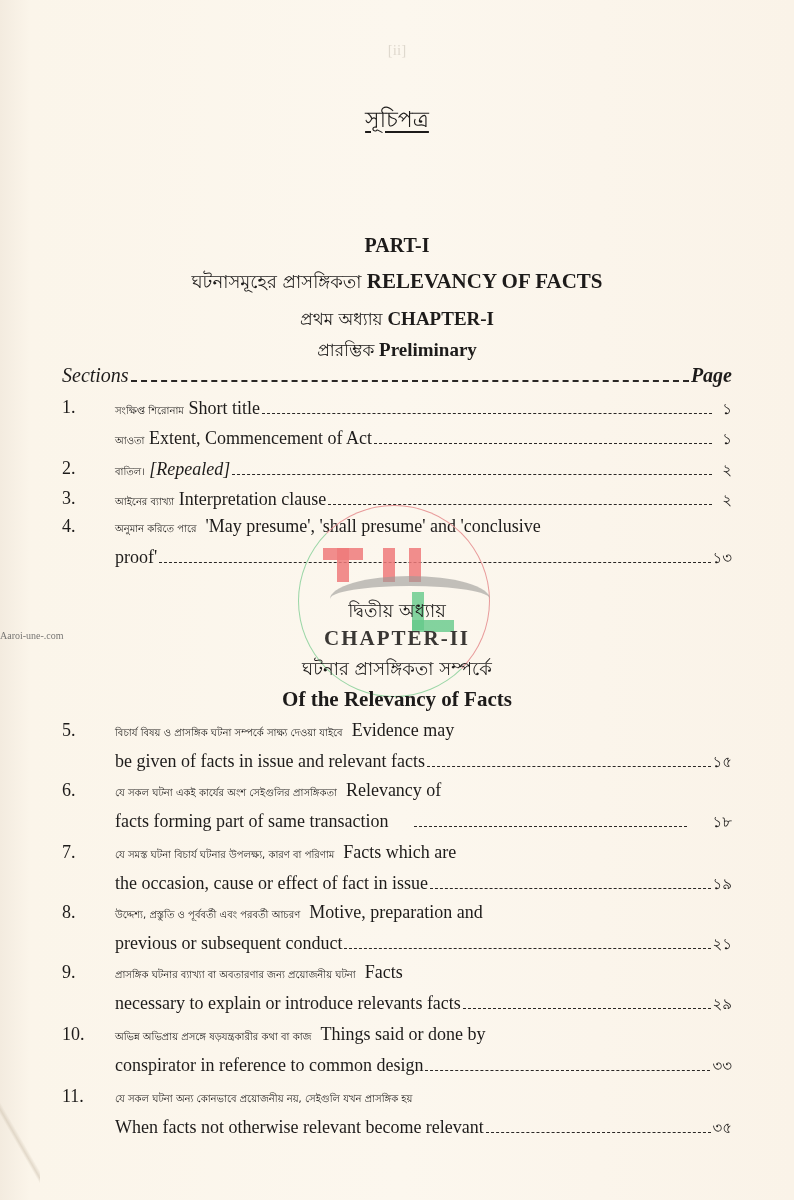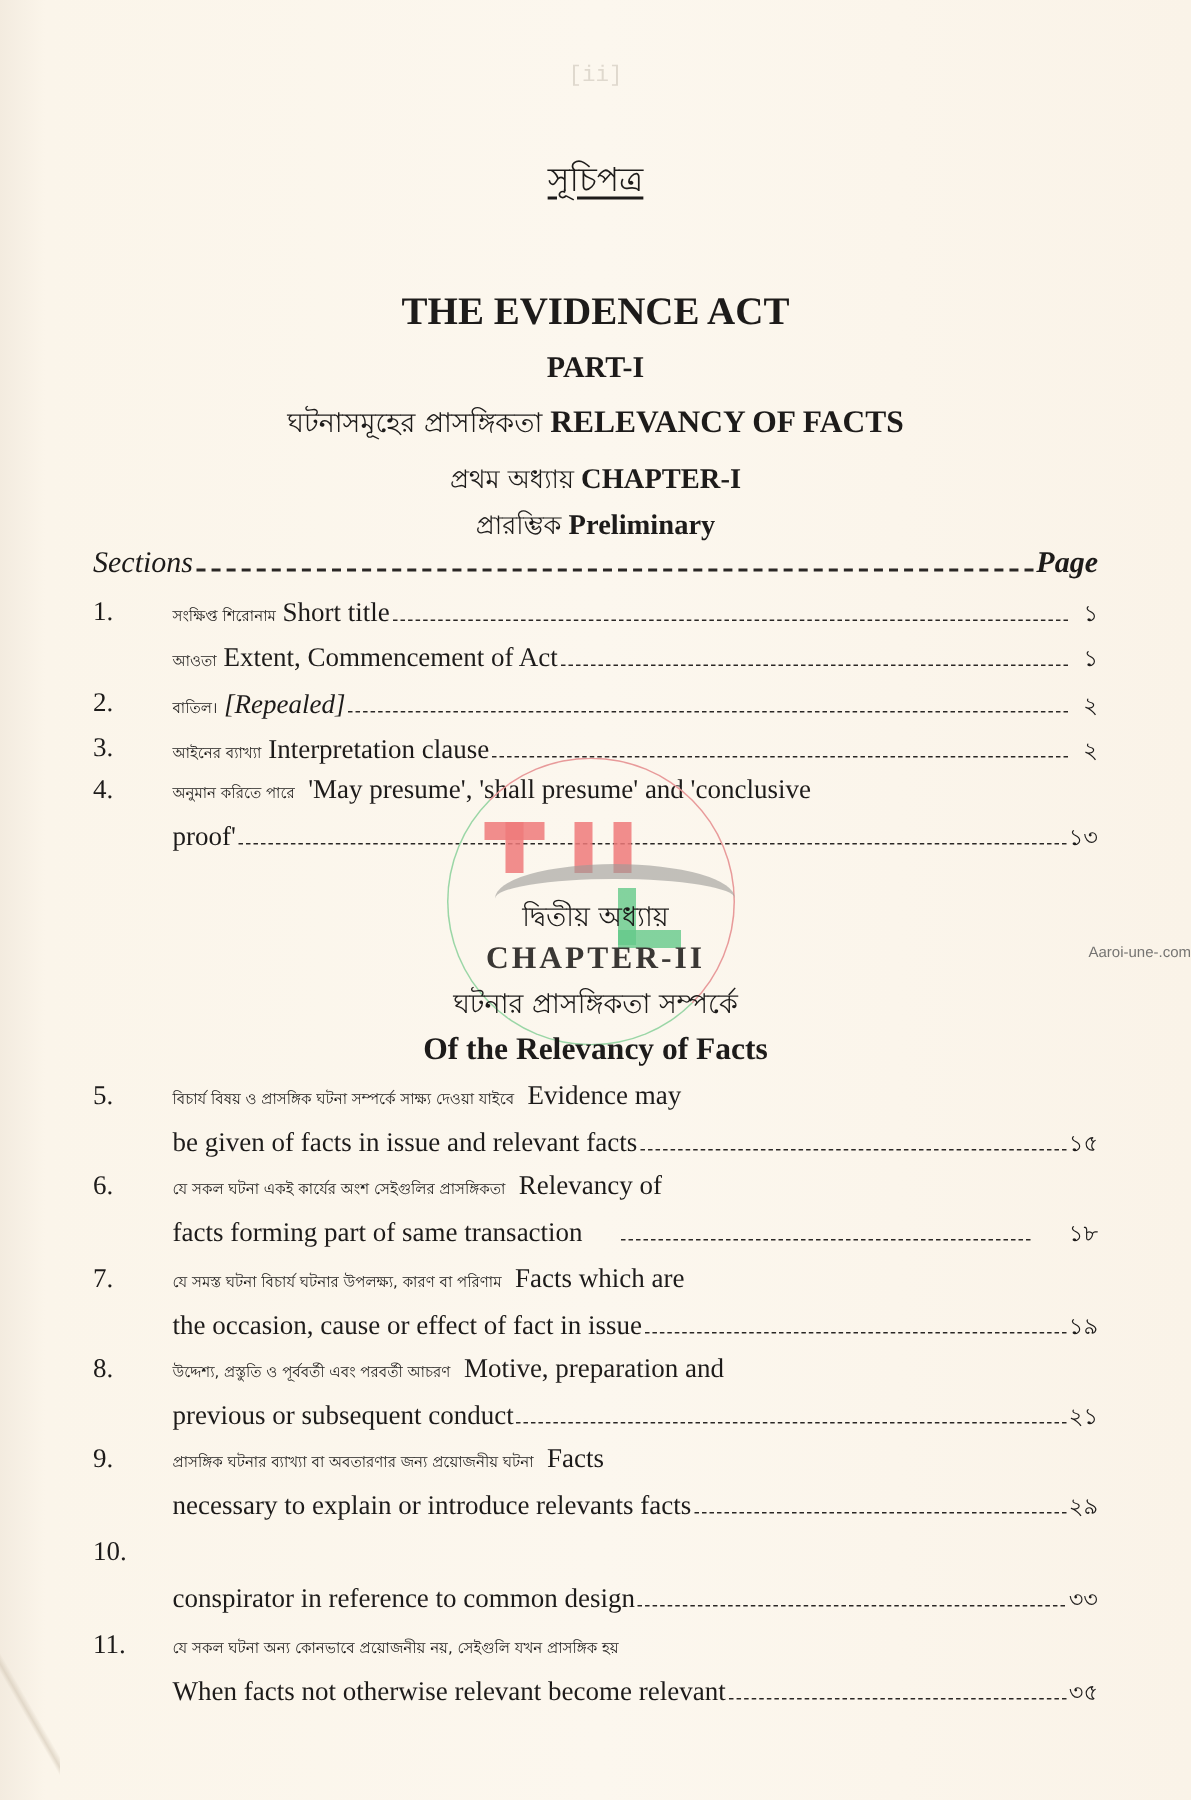--- a/index.html
+++ b/index.html
@@ -16,21 +16,21 @@
   .fold {
     position: absolute; left: 0; top: 1080px; width: 40px; height: 120px;
     background: linear-gradient(60deg, transparent 45%, #d8cdbc 48%, transparent 52%);
     opacity: 0.7;
   }
   .showthrough {
     position: absolute; left: 0; top: 0; width: 794px; height: 1200px;
     color: #cfc7bb; opacity: 0.55; pointer-events: none;
     font-family: "Liberation Serif", serif; font-size: 14px;
   }
-  .header-pg { position: absolute; left: 0; width: 794px; top: 42px; text-align: center; font-size: 15px; color: #c9c1b5; font-family: Liberation Mono, monospace; }
+  .header-pg { position: absolute; left: 0; width: 794px; top: 42px; text-align: center; font-size: 15px; color: #c9c1b5; }
 
   .center { position: absolute; left: 0; width: 794px; text-align: center; white-space: nowrap; }
   .toc-title { top: 102px; font-size: 22px; text-decoration: underline; text-underline-offset: 4px; font-family: "DejaVu Sans", sans-serif; }
   .bn-title { top: 143px; font-size: 42px; font-family: "DejaVu Sans", sans-serif; letter-spacing: 1px; }
   .en-title { top: 193px; font-size: 26px; font-weight: bold; }
   .part { top: 234px; font-size: 20px; font-weight: bold; }
   .rel-head { top: 268px; font-size: 21px; font-weight: bold; }
   .rel-head .bn { font-family: "DejaVu Sans", sans-serif; font-weight: normal; font-size: 18px; }
   .ch1 { top: 306px; font-size: 19px; font-weight: bold; }
   .ch1 .bn, .prelim .bn { font-family: "DejaVu Sans", sans-serif; font-weight: normal; font-size: 17px; }
@@ -61,34 +61,33 @@
     border-radius: 50%; border: 1.5px solid; border-color: #e89a9a #e89a9a #9ad6a6 #9ad6a6;
     pointer-events: none;
   }
   .wm-red { position: absolute; left: 323px; top: 548px; width: 120px; height: 38px; }
   .wm-red span { position: absolute; background: #ef7a7a; opacity: 0.85; }
   .wm-green { position: absolute; background: #64c98a; opacity: 0.8; }
   .wm-swoosh {
     position: absolute; left: 330px; top: 576px; width: 160px; height: 36px;
     border-top: 10px solid #9c9b98; border-radius: 100% 100% 0 0; opacity: 0.6;
   }
-  .wm-url { position: absolute; left: 0; width: 794px; top: 630px; text-align: right; font-family: Liberation Sans, sans-serif; font-size: 10px; color: #555; opacity: 0.8; }
+  .wm-url { position: absolute; left: 0; width: 794px; top: 630px; text-align: left; font-family: Liberation Serif, serif; font-size: 10px; color: #555; opacity: 0.8; }
 </style>
 </head>
 <body>
 
 <div class="page">
   <div class="fold"></div>
 
   <div class="showthrough">
     <div class="header-pg">[ii]</div>
   </div>
 
   <div class="center toc-title">সূচিপত্র</div>
-  <div class="center en-title">THE EVIDENCE ACT</div>
   <div class="center part">PART-I</div>
   <div class="center rel-head">
     <span class="bn">ঘটনাসমূহের প্রাসঙ্গিকতা</span>
     <span>RELEVANCY OF FACTS</span>
   </div>
   <div class="center ch1">
     <span class="bn">প্রথম অধ্যায়</span>
     <span>CHAPTER-I</span>
   </div>
   <div class="center prelim">
@@ -232,20 +231,24 @@
     </div>
     <div class="line" style="top:30px;">
       <span>necessary to explain or introduce relevants facts</span>
       <span class="dots"></span>
       <span class="pg">২৯</span>
     </div>
   </div>
 
   <div class="entry" style="top:1024px;height:60px;">
     <span class="num">10.</span>
+    <div class="line nodots" style="top:0;">
+      <span class="bn-text">অভিন্ন অভিপ্রায় প্রসঙ্গে ষড়যন্ত্রকারীর কথা বা কাজ</span>&nbsp;
+      <span>Things said or done by</span>
+    </div>
     <div class="line" style="top:30px;">
       <span>conspirator in reference to common design</span>
       <span class="dots"></span>
       <span class="pg">৩৩</span>
     </div>
   </div>
 
   <div class="entry" style="top:1086px;height:60px;">
     <span class="num">11.</span>
     <div class="line nodots" style="top:0;">

